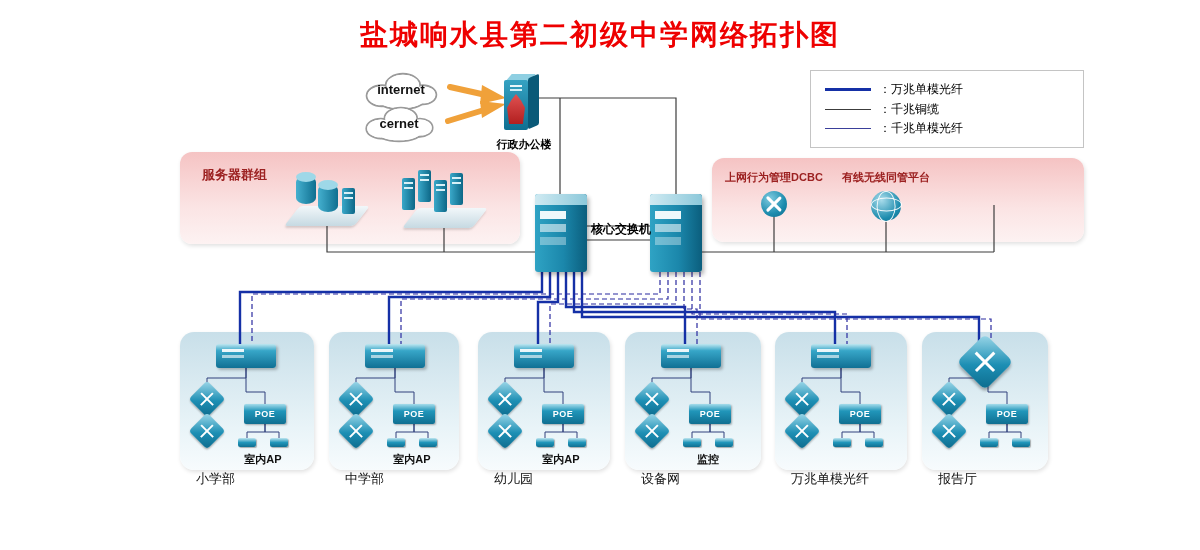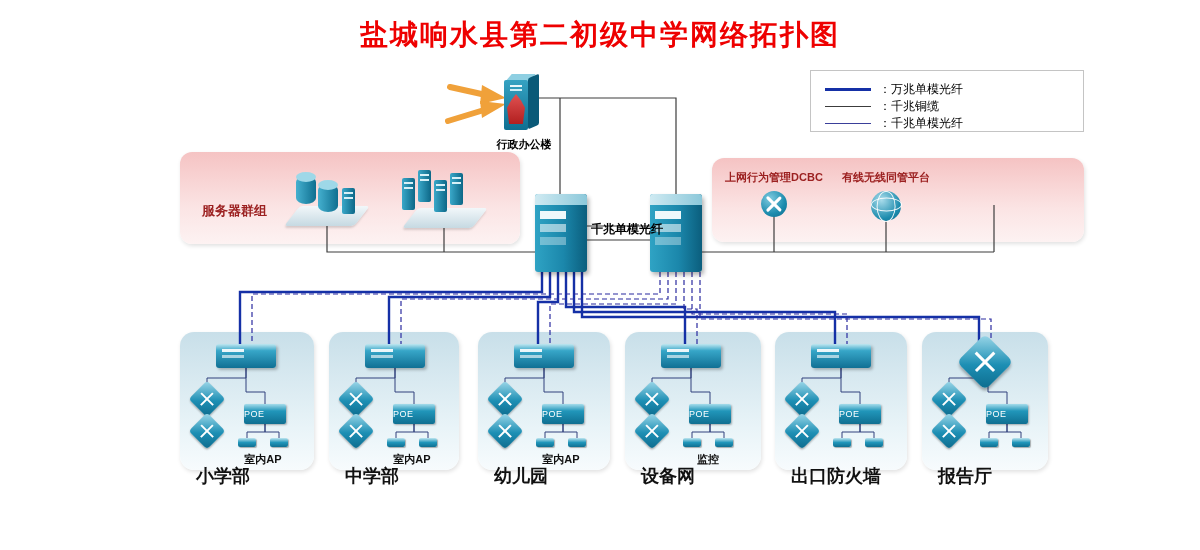--- a/index.html
+++ b/index.html
@@ -15,34 +15,34 @@
   .title{position:absolute;top:16px;left:0;width:100%;text-align:center;margin:0;
          font-size:28px;font-weight:bold;color:#ee0000;letter-spacing:2px;z-index:3;}
 
   
   .cloud{width:98px;height:42px;}
   .cloud svg{position:absolute;left:0;top:0;}
   .cloud-label{position:absolute;left:0;top:12px;width:100%;text-align:center;
                font-weight:bold;font-size:13px;color:#111;}
 
   
-  .legend{left:810px;top:70px;width:274px;height:62px;background:#fff;border:1px solid #c4c4c4;
+  .legend{left:810px;top:70px;width:274px;height:78px;background:#fff;border:1px solid #c4c4c4;
           box-sizing:border-box;padding:10px 14px;display:flex;flex-direction:column;
           justify-content:space-between;z-index:3;}
   .lg-row{display:flex;align-items:center;gap:8px;}
   .lg-sample{width:46px;flex:none;}
   .ls1{height:3px;background:#1530a6;}
   .ls2{height:1px;background:#3a3f9a;}
   .ls3{height:1px;background:#3c3c3c;}
   .lg-text{font-size:12px;color:#000;}
 
   
   .pinkbox{background:linear-gradient(180deg,#f5c3c3 0%,#fbe4e4 60%,#fdf2f2 100%);
            border-radius:12px;box-shadow:1px 2px 4px rgba(0,0,0,.12);}
-  .red-label{color:#9c2121;font-weight:bold;font-size:13px;margin-top:36px;}
+  .red-label{color:#9c2121;font-weight:bold;font-size:13px;}
 
   
   .fw{left:502px;top:74px;width:44px;height:60px;}
   .fw .fwtop{position:absolute;left:6px;top:0;width:24px;height:9px;background:#8ecfe2;transform:skewX(-40deg);}
   .fw .fwside{position:absolute;left:26px;top:2px;width:11px;height:51px;background:#0a5a78;transform:skewY(-22deg);border-radius:2px;}
   .fw .fwbody{position:absolute;left:2px;top:6px;width:24px;height:50px;border-radius:2px;
               background:linear-gradient(180deg,#35a2c2,#0f6f91);}
   .fw .flame{position:absolute;left:5px;top:20px;width:18px;height:30px;
              background:linear-gradient(#e05252,#b21f1f);
              clip-path:polygon(50% 0,78% 22%,100% 46%,88% 100%,12% 100%,0 46%,24% 20%);}
@@ -107,28 +107,28 @@
   .dsw::after{transform:translate(-50%,-50%) rotate(90deg);}
   .dm{position:absolute;width:26px;height:26px;z-index:3;border-radius:4px;transform:rotate(45deg);
       background:linear-gradient(135deg,#9fd9ea,#1d8fb4 55%,#0d6a8c);box-shadow:1px 1px 2px rgba(0,0,0,.3);}
   .dm::before,.dm::after{content:"";position:absolute;left:50%;top:50%;width:64%;height:2px;background:#fff;
       transform:translate(-50%,-50%);}
   .dm::after{transform:translate(-50%,-50%) rotate(90deg);}
   .dm1{left:14px;top:54px;}
   .dm2{left:14px;top:86px;}
   .poe{position:absolute;left:64px;top:72px;width:42px;height:20px;z-index:3;border-radius:2px;
        background:linear-gradient(180deg,#a5dceb,#2196ba 35%,#0f6f91);box-shadow:1px 1px 2px rgba(0,0,0,.3);}
-  .poe span{display:block;text-align:left;line-height:20px;font-size:9px;font-weight:normal;color:#fff;letter-spacing:.5px;}
+  .poe span{display:block;text-align:center;line-height:20px;font-size:9px;font-weight:bold;color:#fff;letter-spacing:.5px;}
   .ap{position:absolute;width:18px;height:9px;z-index:3;border-radius:2px;
       background:linear-gradient(180deg,#bfe6f0,#2196ba 50%,#0f6f91);box-shadow:1px 1px 1px rgba(0,0,0,.3);}
   .ap1{left:58px;top:106px;}
   .ap2{left:90px;top:106px;}
   .gsub{position:absolute;left:50px;top:120px;width:66px;z-index:3;text-align:center;
         font-size:11px;font-weight:bold;color:#111;}
-  .glabel{position:absolute;bottom:0;left:16px;z-index:3;font-size:18px;font-weight:bold;color:#111;white-space:nowrap;}
+  .glabel{position:absolute;bottom:0;left:16px;z-index:3;font-size:13px;font-weight:normal;color:#111;white-space:nowrap;}
 </style>
 </head>
 <body>
 
 <div class="canvas">
 
   <h1 class="title">盐城响水县第二初级中学网络拓扑图</h1>
 
   <div class="zone pinkbox" style="left:180px;top:152px;width:340px;height:92px"></div>
   <div class="zone pinkbox" style="left:712px;top:158px;width:372px;height:84px"></div>
@@ -165,21 +165,55 @@
     <g stroke="#2b2ba0" stroke-width="1.2" fill="none" stroke-dasharray="5 3">
       <path d="M660 272 V294 H252 V344"></path>
       <path d="M668 272 V299 H401 V344"></path>
       <path d="M676 272 V304 H550 V344"></path>
       <path d="M684 272 V309 H697 V344"></path>
       <path d="M692 272 V314 H847 V344"></path>
       <path d="M700 272 V319 H991 V342"></path>
     </g>
   </svg>
 
-
+  <div class="dev cloud" style="left:352px;top:70px">
+    <svg width="98" height="42" viewBox="0 0 100 44">
+      <g fill="#fff" stroke="#9a9a9a" stroke-width="2">
+        <ellipse cx="30" cy="27" rx="16" ry="11"></ellipse>
+          <ellipse cx="52" cy="16" rx="18" ry="12"></ellipse>
+        <ellipse cx="73" cy="26" rx="14" ry="10"></ellipse>
+          <ellipse cx="50" cy="30" rx="26" ry="11"></ellipse>
+      </g>
+      <g fill="#fff">
+        <ellipse cx="30" cy="27" rx="15" ry="10"></ellipse>
+          <ellipse cx="52" cy="16" rx="17" ry="11"></ellipse>
+        <ellipse cx="73" cy="26" rx="13" ry="9"></ellipse>
+          <ellipse cx="50" cy="30" rx="25" ry="10"></ellipse>
+      </g>
+    </svg>
+    <span class="cloud-label">internet</span>
+  </div>
+
+  <div class="dev cloud" style="left:350px;top:104px">
+    <svg width="98" height="40" viewBox="0 0 100 44">
+      <g fill="#fff" stroke="#9a9a9a" stroke-width="2">
+        <ellipse cx="30" cy="27" rx="16" ry="11"></ellipse>
+          <ellipse cx="52" cy="16" rx="18" ry="12"></ellipse>
+        <ellipse cx="73" cy="26" rx="14" ry="10"></ellipse>
+          <ellipse cx="50" cy="30" rx="26" ry="11"></ellipse>
+      </g>
+      <g fill="#fff">
+        <ellipse cx="30" cy="27" rx="15" ry="10"></ellipse>
+          <ellipse cx="52" cy="16" rx="17" ry="11"></ellipse>
+        <ellipse cx="73" cy="26" rx="13" ry="9"></ellipse>
+          <ellipse cx="50" cy="30" rx="25" ry="10"></ellipse>
+      </g>
+    </svg>
+    <span class="cloud-label">cernet</span>
+  </div>
 
   <div class="dev fw">
     <div class="fwtop"></div>
       <div class="fwside"></div>
       <div class="fwbody"></div>
     <div class="slit"></div>
       <div class="flame"></div>
   </div>
   <div class="lbl fw-label">行政办公楼</div>
 
@@ -208,21 +242,21 @@
   <div class="dev" style="left:396px;top:166px;width:96px;height:66px">
     <div class="plat" style="left:14px;top:42px"></div>
     <div class="twr" style="left:6px;top:12px"></div>
     <div class="twr" style="left:22px;top:4px"></div>
     <div class="twr" style="left:38px;top:14px"></div>
     <div class="twr" style="left:54px;top:7px"></div>
   </div>
 
   <div class="dev core" style="left:535px;top:194px"></div>
   <div class="dev core" style="left:650px;top:194px"></div>
-  <div class="lbl core-label" style="left:591px;top:221px">千兆单模光纤</div>
+  <div class="lbl core-label" style="left:591px;top:221px">核心交换机</div>
 
   <div class="dev mgmt-item" style="left:836px;top:170px;width:100px">
     <span class="mgmt-label">有线无线同管平台</span>
     <div class="globe"></div>
   </div>
   <div class="dev mgmt-item" style="left:718px;top:170px;width:112px">
     <span class="mgmt-label">上网行为管理DCBC</span>
     <div class="rtr"></div>
   </div>
 
@@ -301,21 +335,21 @@
     </svg>
     <div class="tsw"></div>
     <div class="dm dm1"></div>
     <div class="dm dm2"></div>
     <div class="poe">
         <span>POE</span>
       </div>
     <div class="ap ap1"></div>
     <div class="ap ap2"></div>
     <div class="gsub"></div>
-    <div class="glabel">出口防火墙</div>
+    <div class="glabel">万兆单模光纤</div>
   </div>
 
   <div class="group" style="left:922px;top:332px;width:126px">
     <div class="gbox"></div>
     <svg class="glines" width="134" height="152" viewBox="0 0 134 152">
       <path d="M66 36 V46 H27 V54 M27 80 V86 M66 36 V60 H85 V72 M85 92 V100 H67 V106 M85 92 V100 H99 V106" fill="none" stroke="#31407c" stroke-width="1"></path>
     </svg>
     <div class="dsw"></div>
     <div class="dm dm1"></div>
     <div class="dm dm2"></div>

